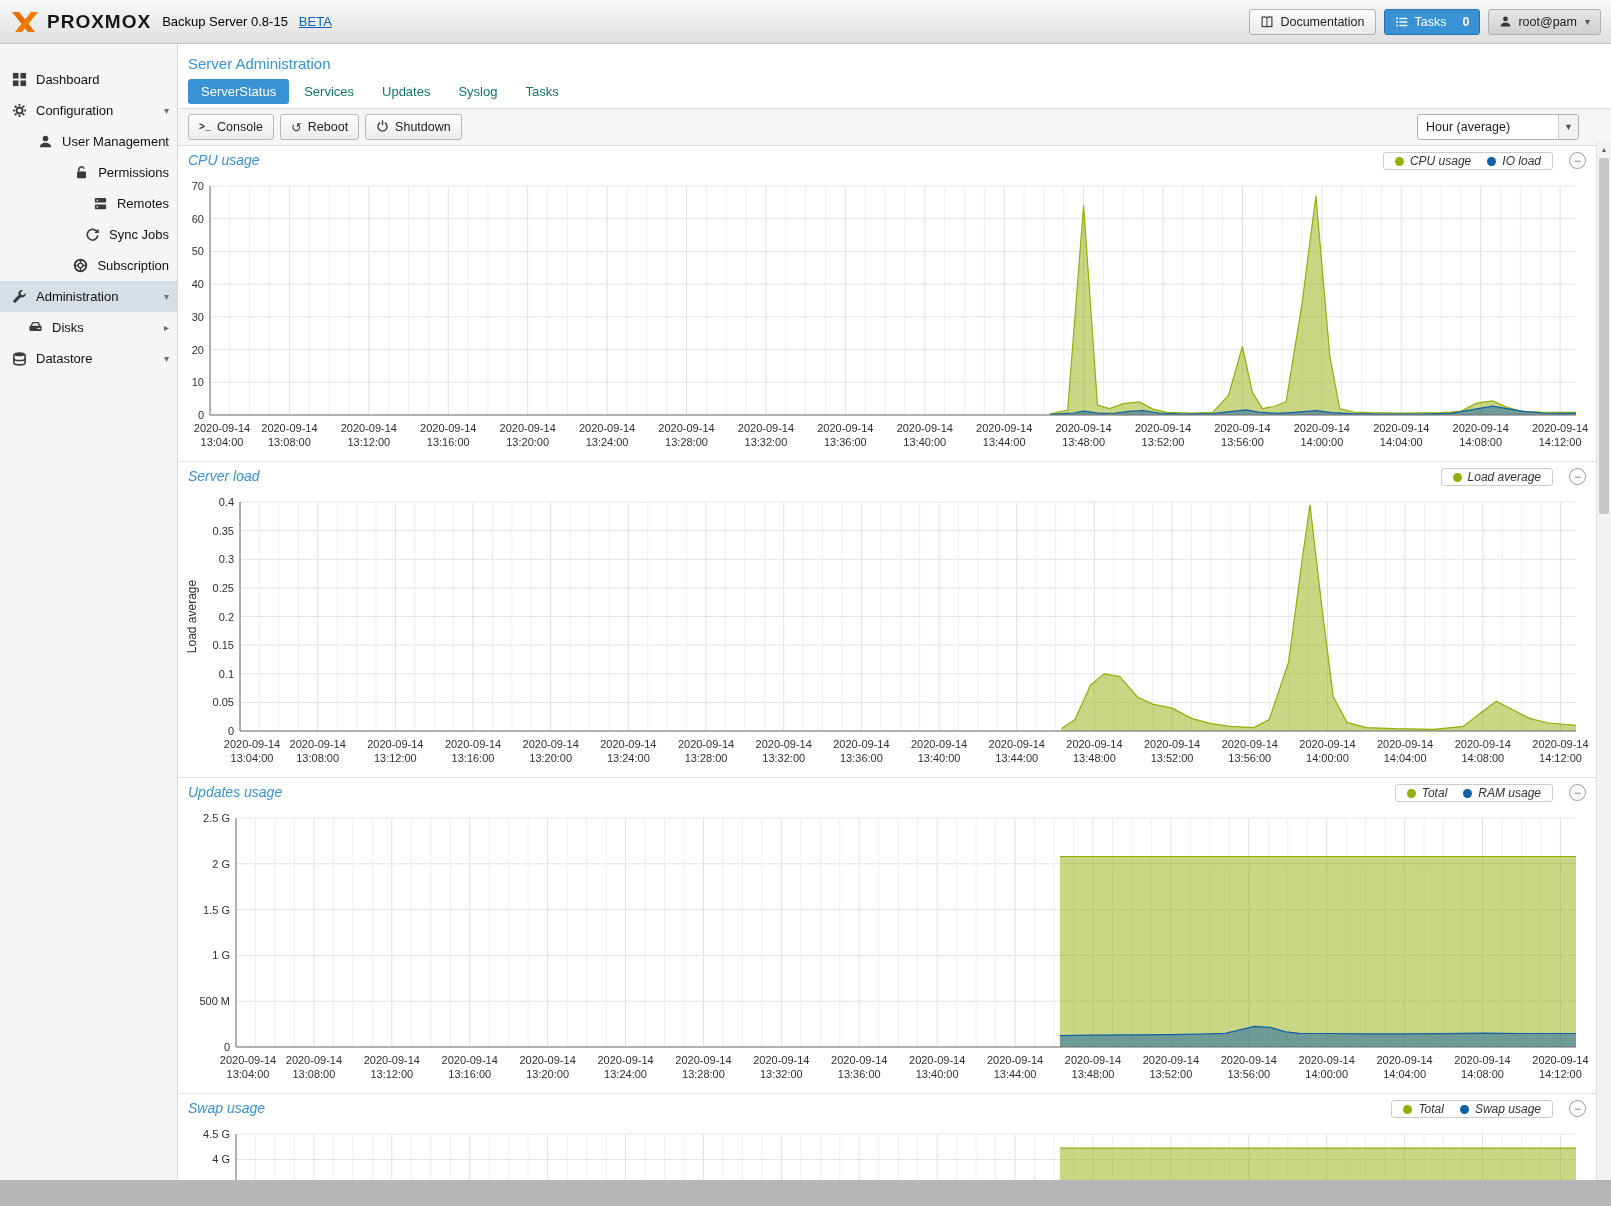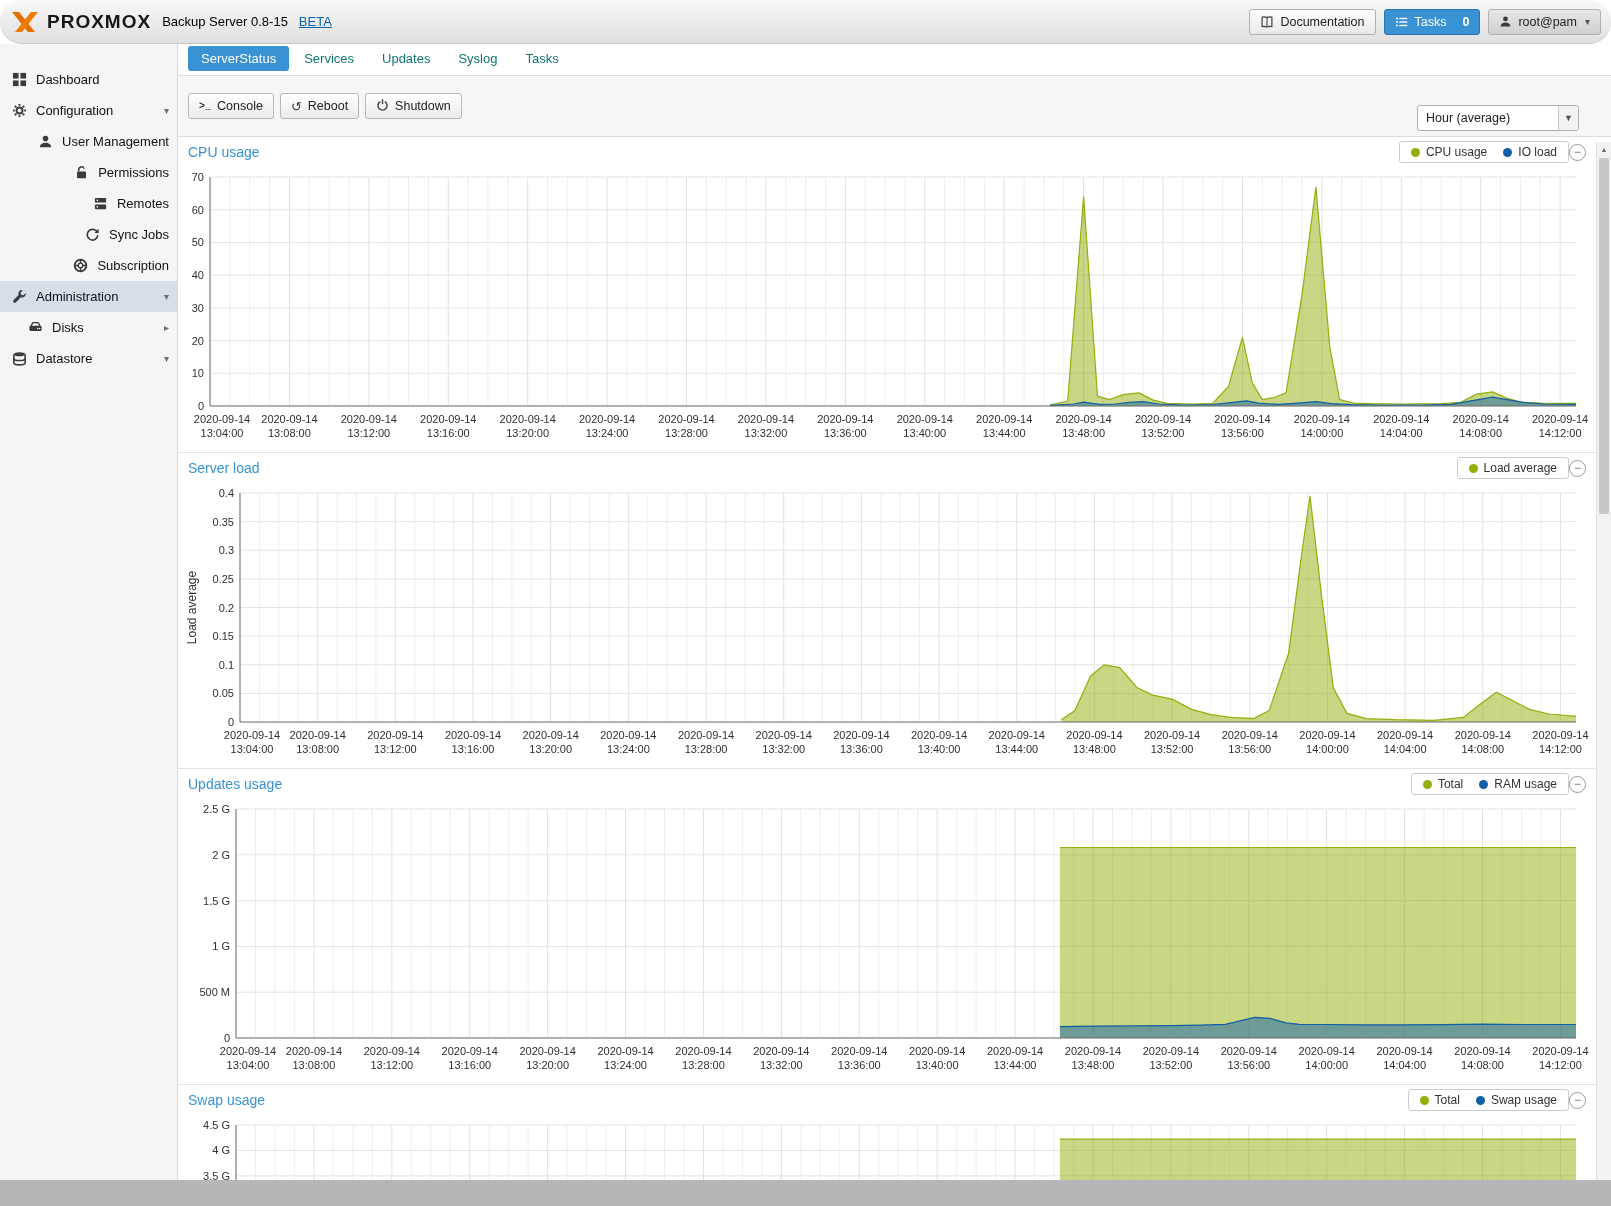--- a/index.html
+++ b/index.html
@@ -6,21 +6,21 @@
   html,body { margin:0; padding:0; }
   body {
     width:1611px; height:1206px; overflow:hidden; position:relative;
     background:#fff; font-family:"Liberation Sans", sans-serif; color:#1a1a1a;
   }
   
   .topbar {
     position:absolute; top:0; left:0; right:0; height:44px;
     background:linear-gradient(#f8f8f8,#e0e0e0);
     border-bottom:1px solid #c6c6c6;
-    display:flex; align-items:center; padding:0 10px; gap:8px; z-index:4;border-radius:22px;
+    display:flex; align-items:center; padding:0 10px; gap:8px; z-index:4;
   }
   .brand { display:flex; align-items:center; gap:7px; }
   .brand-mark svg { display:block; }
   .brand-name { font-weight:bold; font-size:19px; letter-spacing:1px; color:#171717; }
   .product { font-size:13px; color:#000; margin-left:4px; }
   .beta-link { font-size:13px; color:#0d62b4; text-decoration:underline; margin-left:4px; cursor:pointer; }
   .top-actions { margin-left:auto; display:flex; align-items:center; gap:8px; }
   .btn {
     height:26px; display:inline-flex; align-items:center; gap:6px; padding:0 10px;
     border:1px solid #b0b0b0; border-radius:3px; font-size:12.5px; color:#222;
@@ -58,31 +58,31 @@
   .tb-btn {
     height:26px; display:inline-flex; align-items:center; gap:6px; padding:0 10px;
     border:1px solid #b7b7b7; border-radius:3px; background:linear-gradient(#fefefe,#ececec);
     font-size:12.5px; color:#222; cursor:pointer;
   }
   .tb-btn .gly { font-size:13px; color:#444; line-height:1; }
   .tb-btn .mono { font-family:"Liberation Mono", monospace; font-size:10px; font-weight:bold; color:#333; }
   .timeframe {
     margin-left:auto; margin-right:22px; width:162px; height:26px; background:#fff;
     border:1px solid #b0b0b0; border-radius:3px; display:flex; align-items:center;
-    font-size:12.5px; color:#222; cursor:pointer; overflow:hidden;margin-top:24px;
+    font-size:12.5px; color:#222; cursor:pointer; overflow:hidden;
   }
   .timeframe .val { flex:1; padding:0 8px; }
   .timeframe .trigger {
     width:20px; align-self:stretch; border-left:1px solid #c9c9c9; background:#f2f2f2;
     display:flex; align-items:center; justify-content:center; font-size:9px; color:#555;
   }
   
   .charts { margin-right:15px; }
   .panel { border-bottom:1px solid #e3e3e3; }
-  .panel-h { display:flex; align-items:center; gap:0; padding:6px 10px; height:30px; }
+  .panel-h { display:flex; gap:16px; padding:6px 10px; height:30px;font-style:italic; }
   .panel-title { color:#3892d4; font-size:14px; margin-right:auto; }
   .legend {
     border:1px solid #ccc; border-radius:3px; background:#fff;
     display:flex; align-items:center; gap:16px; padding:3px 11px; font-size:12px; color:#333;
   }
   .legend-item { display:inline-flex; align-items:center; }
   .legend-item .dot { width:9px; height:9px; border-radius:50%; display:inline-block; margin-right:6px; }
   .tool-collapse {
     width:17px; height:17px; border-radius:50%; border:1px solid #9a9a9a; color:#777;
     display:flex; align-items:center; justify-content:center; font-size:12px; line-height:1;
@@ -277,20 +277,21 @@
           <path d="M2 3.4v9.2c0 1.2 2.7 2.2 6 2.2s6-1 6-2.2V3.4" fill="none" stroke="currentColor" stroke-width="1.7"></path>
           <path d="M2 8c0 1.2 2.7 2.2 6 2.2S14 9.2 14 8" fill="none" stroke="currentColor" stroke-width="1.7"></path>
         </svg>
       </span>
       <span class="side-label">Datastore</span>
       <span class="caret">▾</span>
     </div>
   </nav>
 
 <main class="main">
+  <div class="page-title">Server Administration</div>
   <div class="tabs" id="tabs">
       <div class="tab active">ServerStatus</div>
       <div class="tab">Services</div>
       <div class="tab">Updates</div>
       <div class="tab">Syslog</div>
       <div class="tab">Tasks</div>
     </div>
   <div class="toolbar">
     <button class="tb-btn">
       <span class="mono">&gt;_</span>

